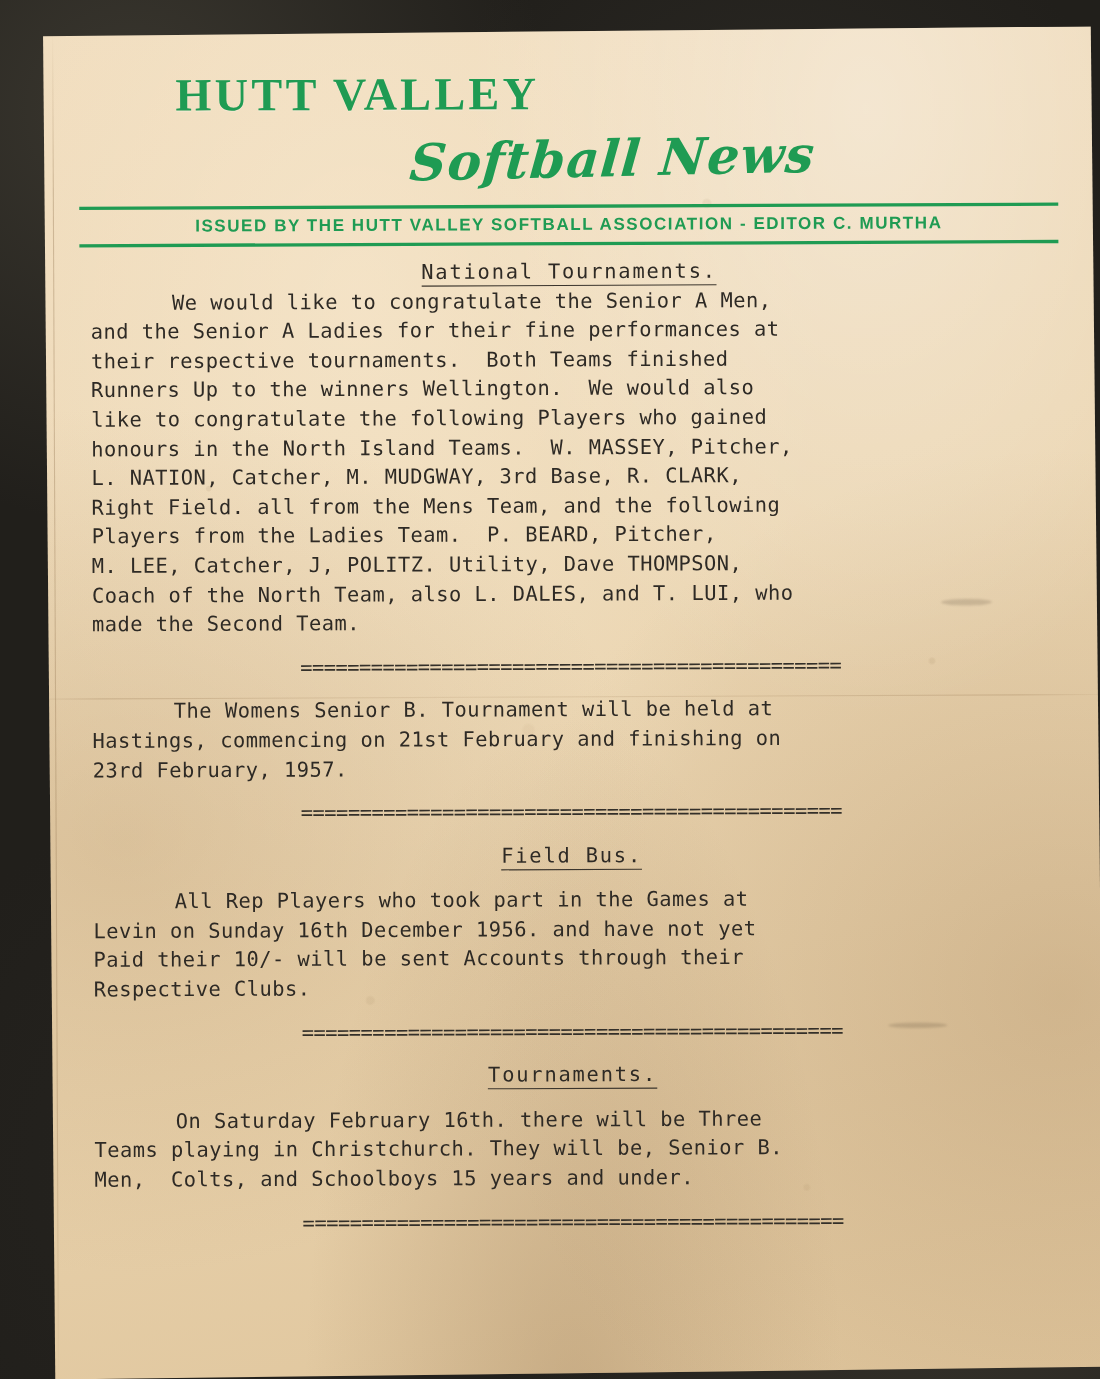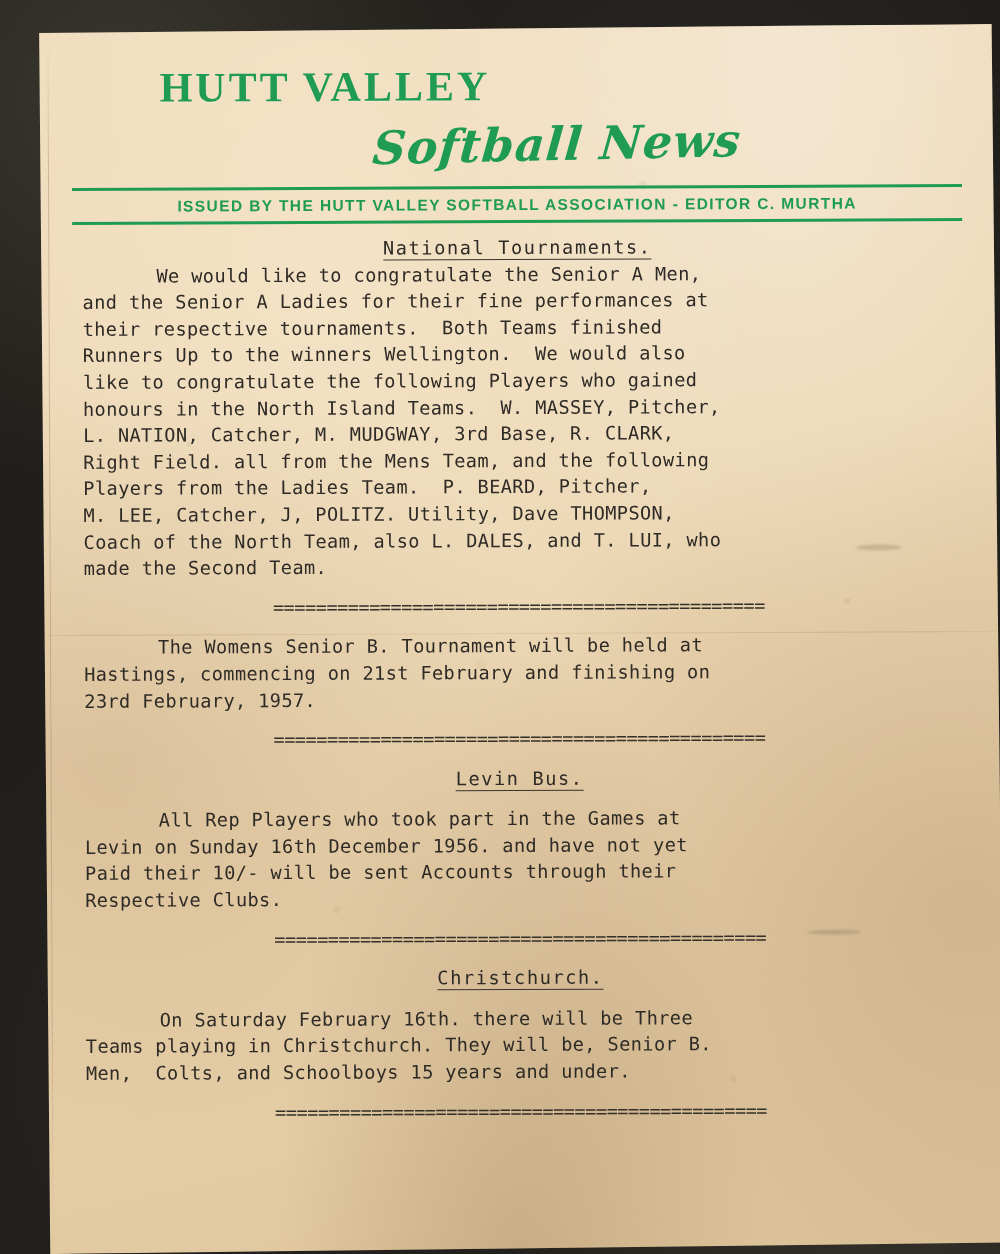--- a/index.html
+++ b/index.html
@@ -212,32 +212,32 @@
 
       <div class="divider">==============================================</div>
 
       <p class="para indent">The Womens Senior B. Tournament will be held at
 Hastings, commencing on 21st February and finishing on
 23rd February, 1957.</p>
 
       <div class="divider">==============================================</div>
 
       <div class="sec-head">
-        <span class="u">Levin  Bus.</span>
+        <span class="u">Field  Bus.</span>
       </div>
       <div class="blk-gap"></div>
       <p class="para indent">All Rep Players who took part in the Games at
 Levin on Sunday 16th December 1956. and have not yet
 Paid their 10/- will be sent Accounts through their
 Respective Clubs.</p>
 
       <div class="divider">==============================================</div>
 
       <div class="sec-head">
-        <span class="u">Christchurch.</span>
+        <span class="u">Tournaments.</span>
       </div>
       <div class="blk-gap"></div>
       <p class="para indent">On Saturday February 16th. there will be Three
 Teams playing in Christchurch. They will be, Senior B.
 Men,  Colts, and Schoolboys 15 years and under.</p>
 
       <div class="divider">==============================================</div>
 
     </div>
   </div>

